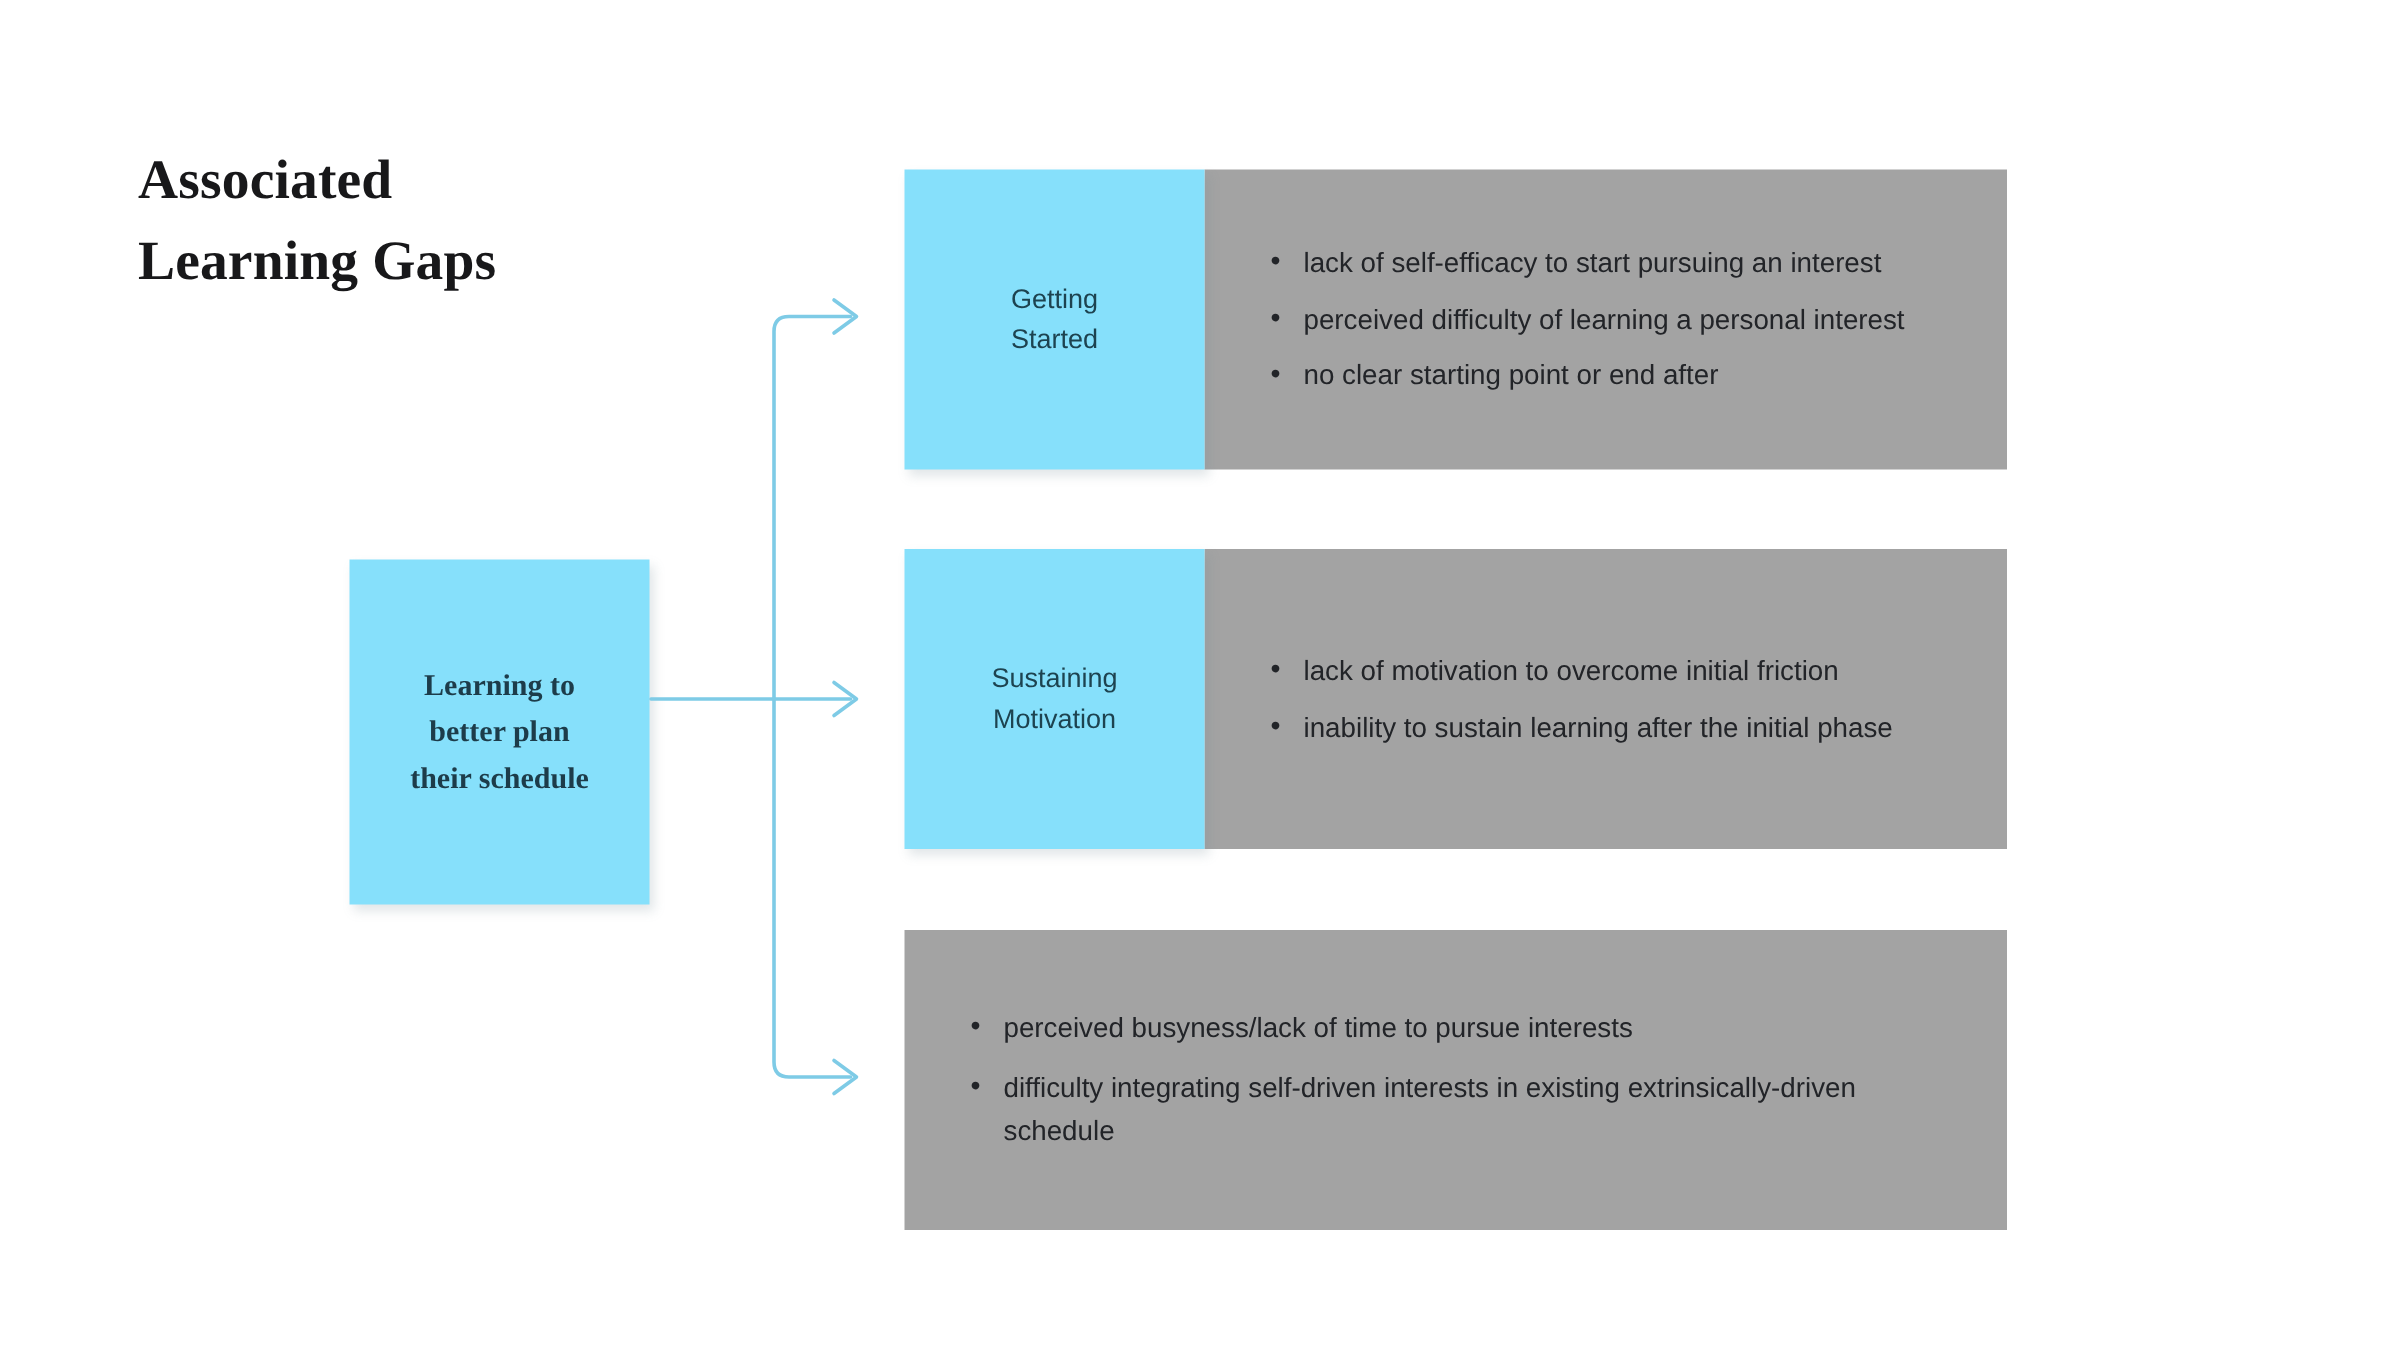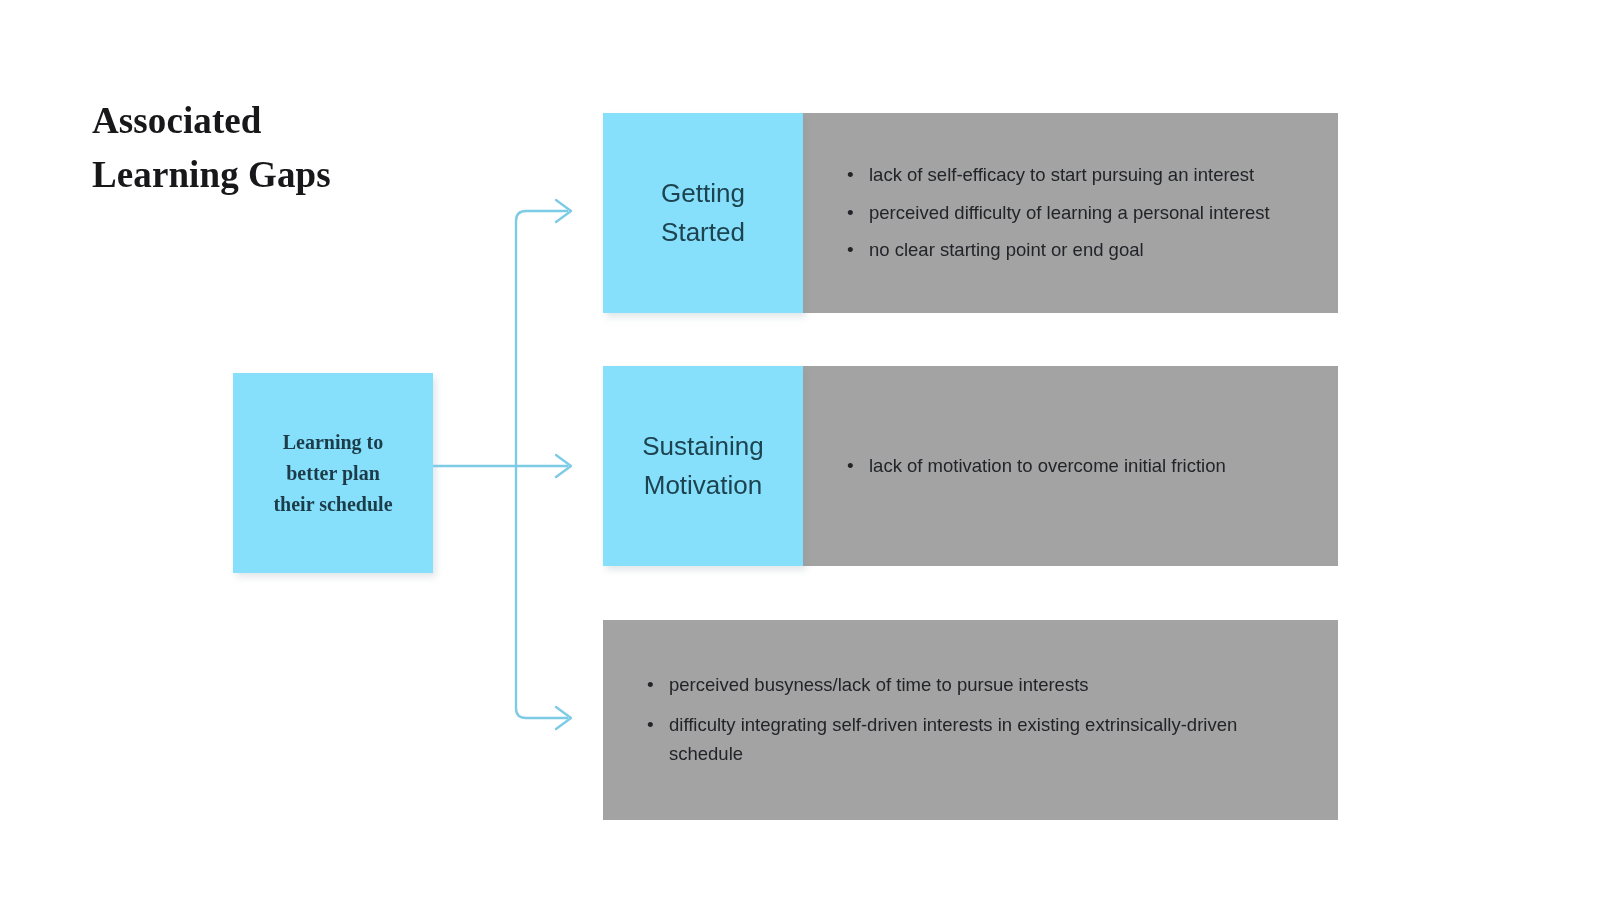--- a/index.html
+++ b/index.html
@@ -34,21 +34,21 @@
     white-space: pre-line;
     margin-top: 24px;
   }
 
   
   #source-node {
     position: absolute;
     left: 233px;
     top: 373px;
     width: 200px;
-    height: 200px;
+    height: 230px;
     background: #86e0fb;
     box-shadow: 3px 4px 7px rgba(120,140,150,0.22);
     display: flex;
     align-items: center;
     justify-content: center;
     text-align: center;
   }
   #source-node .node-text {
     font-family: "Liberation Serif", serif;
     font-weight: bold;
@@ -87,21 +87,21 @@
     display: flex;
     align-items: center;
     justify-content: center;
     text-align: center;
     box-shadow: 3px 4px 7px rgba(120,140,150,0.22);
     position: relative;
     z-index: 2;
   }
   .row-label .label-text {
     font-family: "Liberation Sans", sans-serif;
-    font-size: 26px;
+    font-size: 18px;
     line-height: 1.5;
     color: #1d4350;
     white-space: pre-line;
   }
 
   .row-panel {
     flex: 1 1 auto;
     background: #a3a3a3;
     display: flex;
     flex-direction: column;
@@ -165,33 +165,34 @@
 
   <div class="row row-1">
     <div class="row-label">
       <span class="label-text">Getting
 Started</span>
     </div>
     <div class="row-panel">
       <ul class="bullet-list">
         <li class="bullet-item">lack of self-efficacy to start pursuing an interest</li>
         <li class="bullet-item">perceived difficulty of learning a personal interest</li>
-        <li class="bullet-item">no clear starting point or end goal</li>
+        <li class="bullet-item">no clear starting point or end after</li>
       </ul>
     </div>
   </div>
 
   <div class="row row-2">
     <div class="row-label">
       <span class="label-text">Sustaining
 Motivation</span>
     </div>
     <div class="row-panel">
       <ul class="bullet-list">
         <li class="bullet-item">lack of motivation to overcome initial friction</li>
+        <li class="bullet-item">inability to sustain learning after the initial phase</li>
       </ul>
     </div>
   </div>
 
   <div class="row row-3">
     <div class="row-panel">
       <ul class="bullet-list">
         <li class="bullet-item">perceived busyness/lack of time to pursue interests</li>
         <li class="bullet-item">difficulty integrating self-driven interests in existing extrinsically-driven schedule</li>
       </ul>

